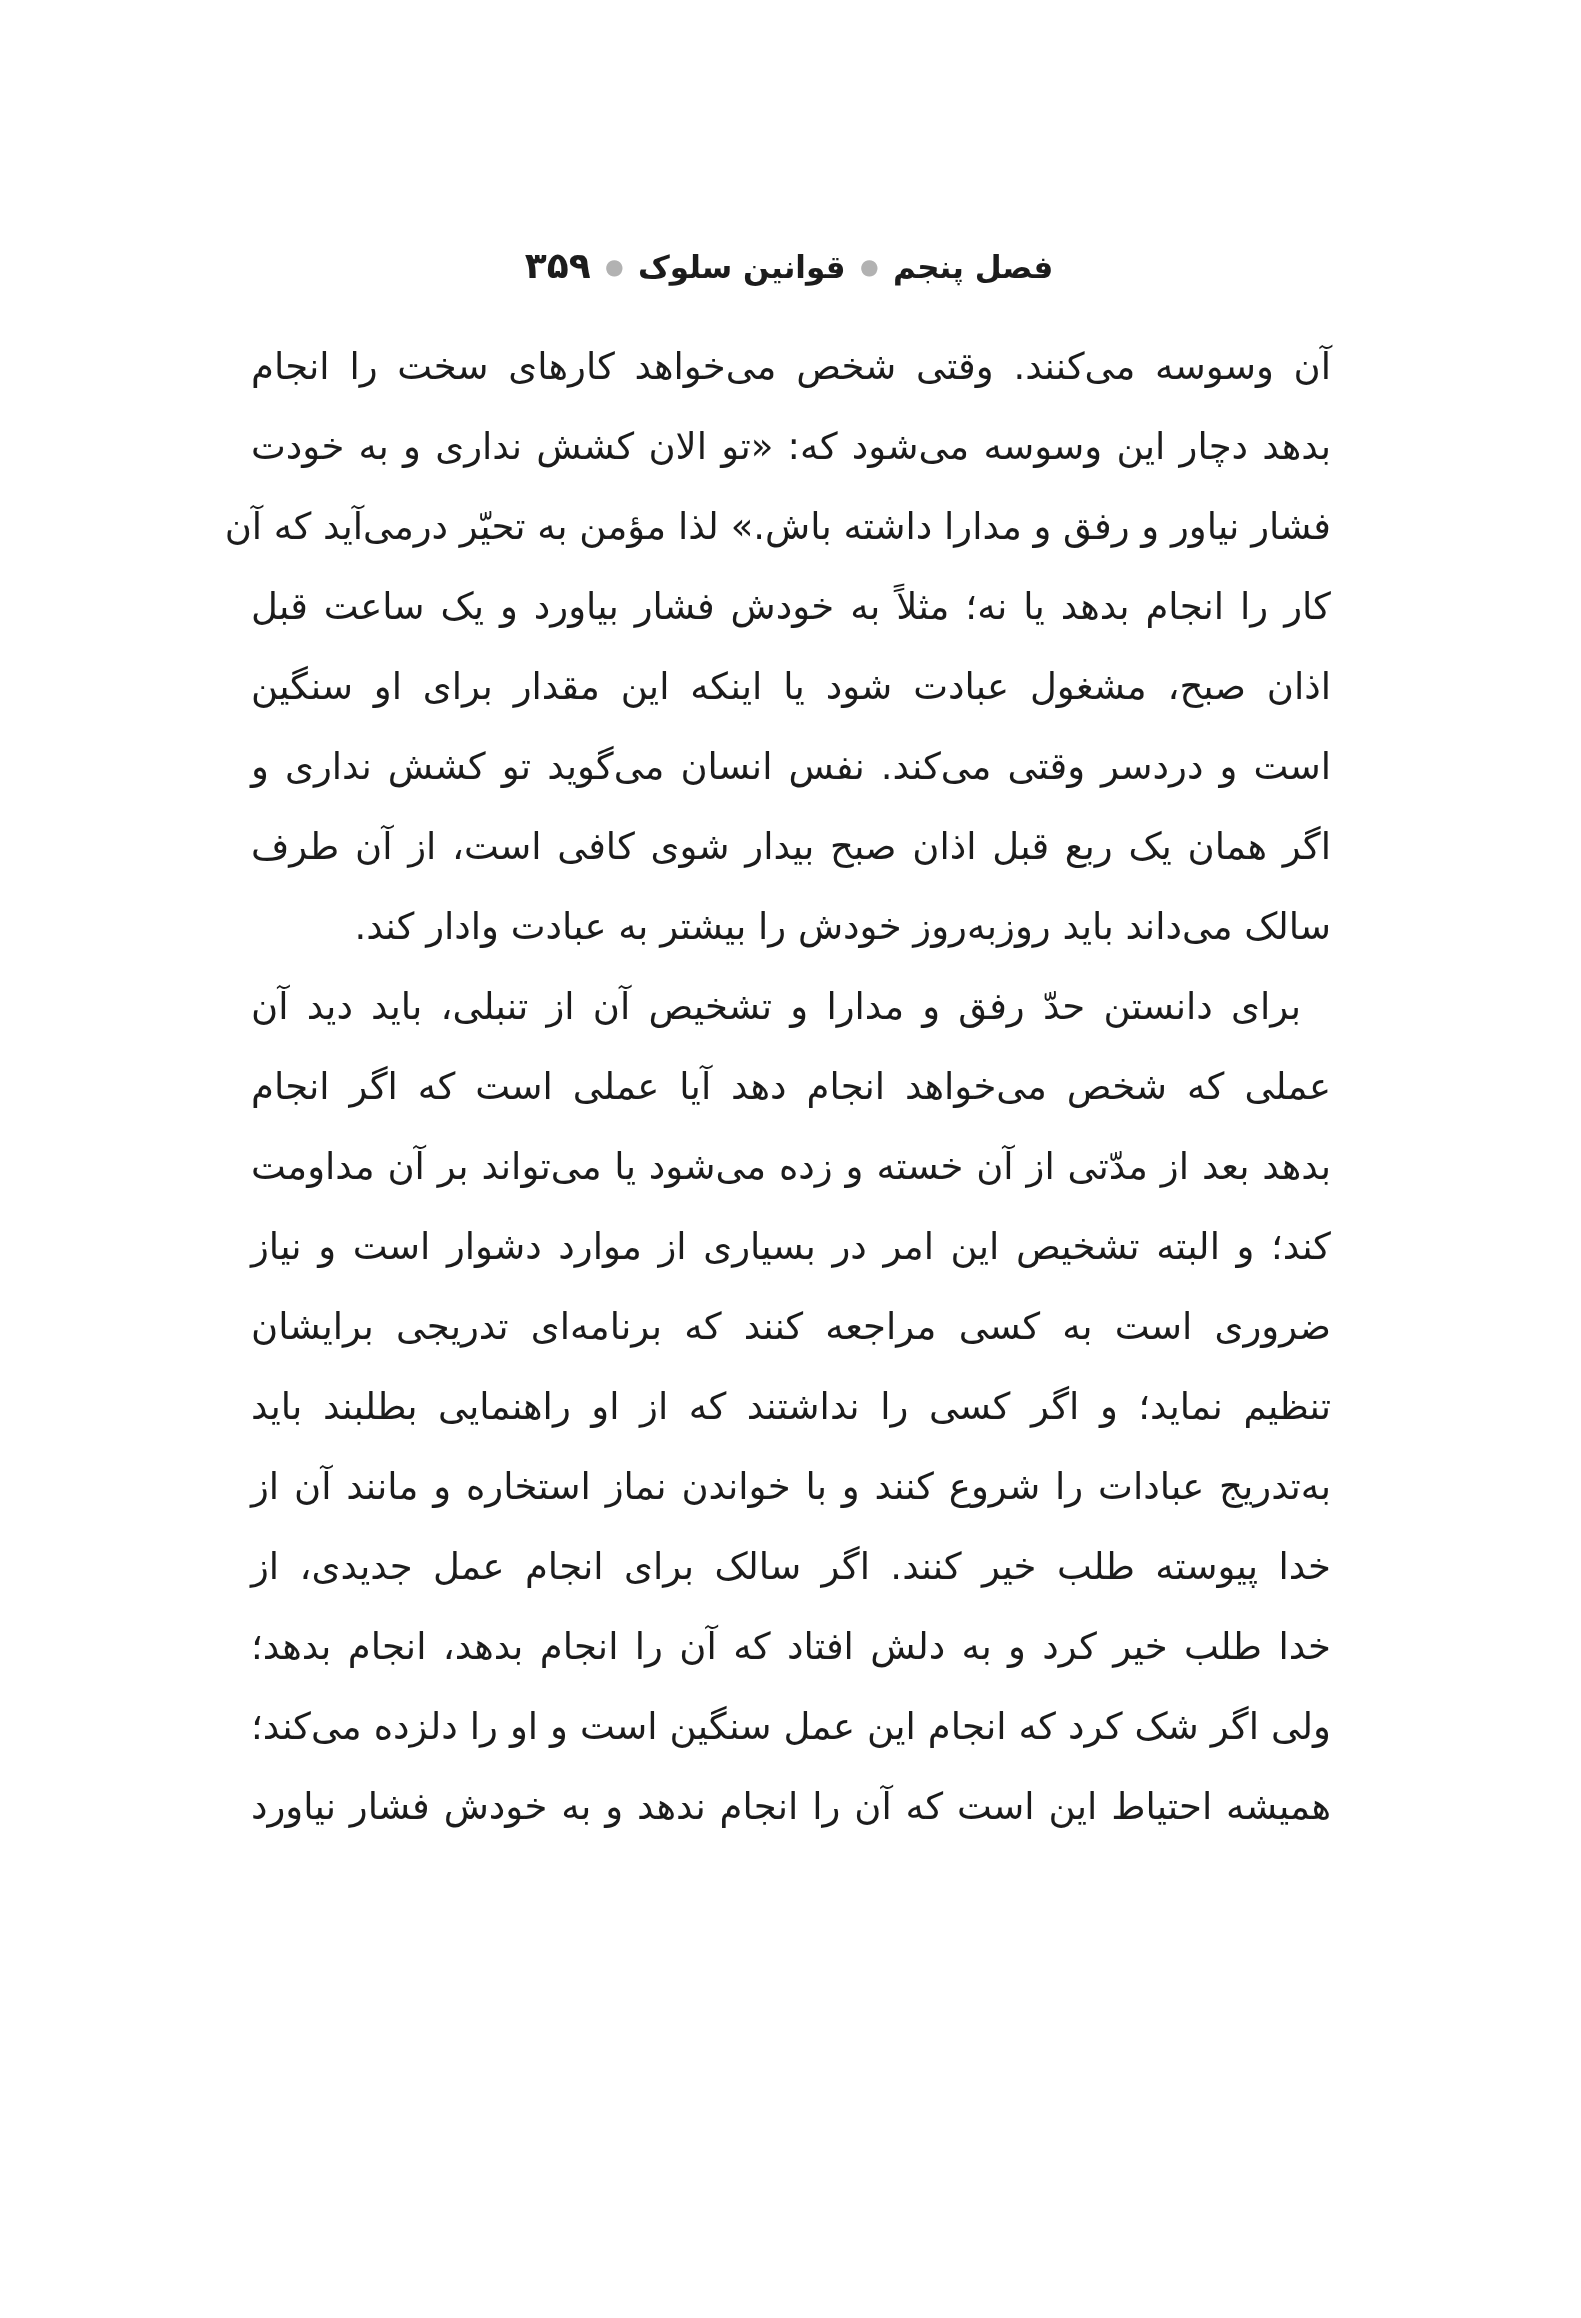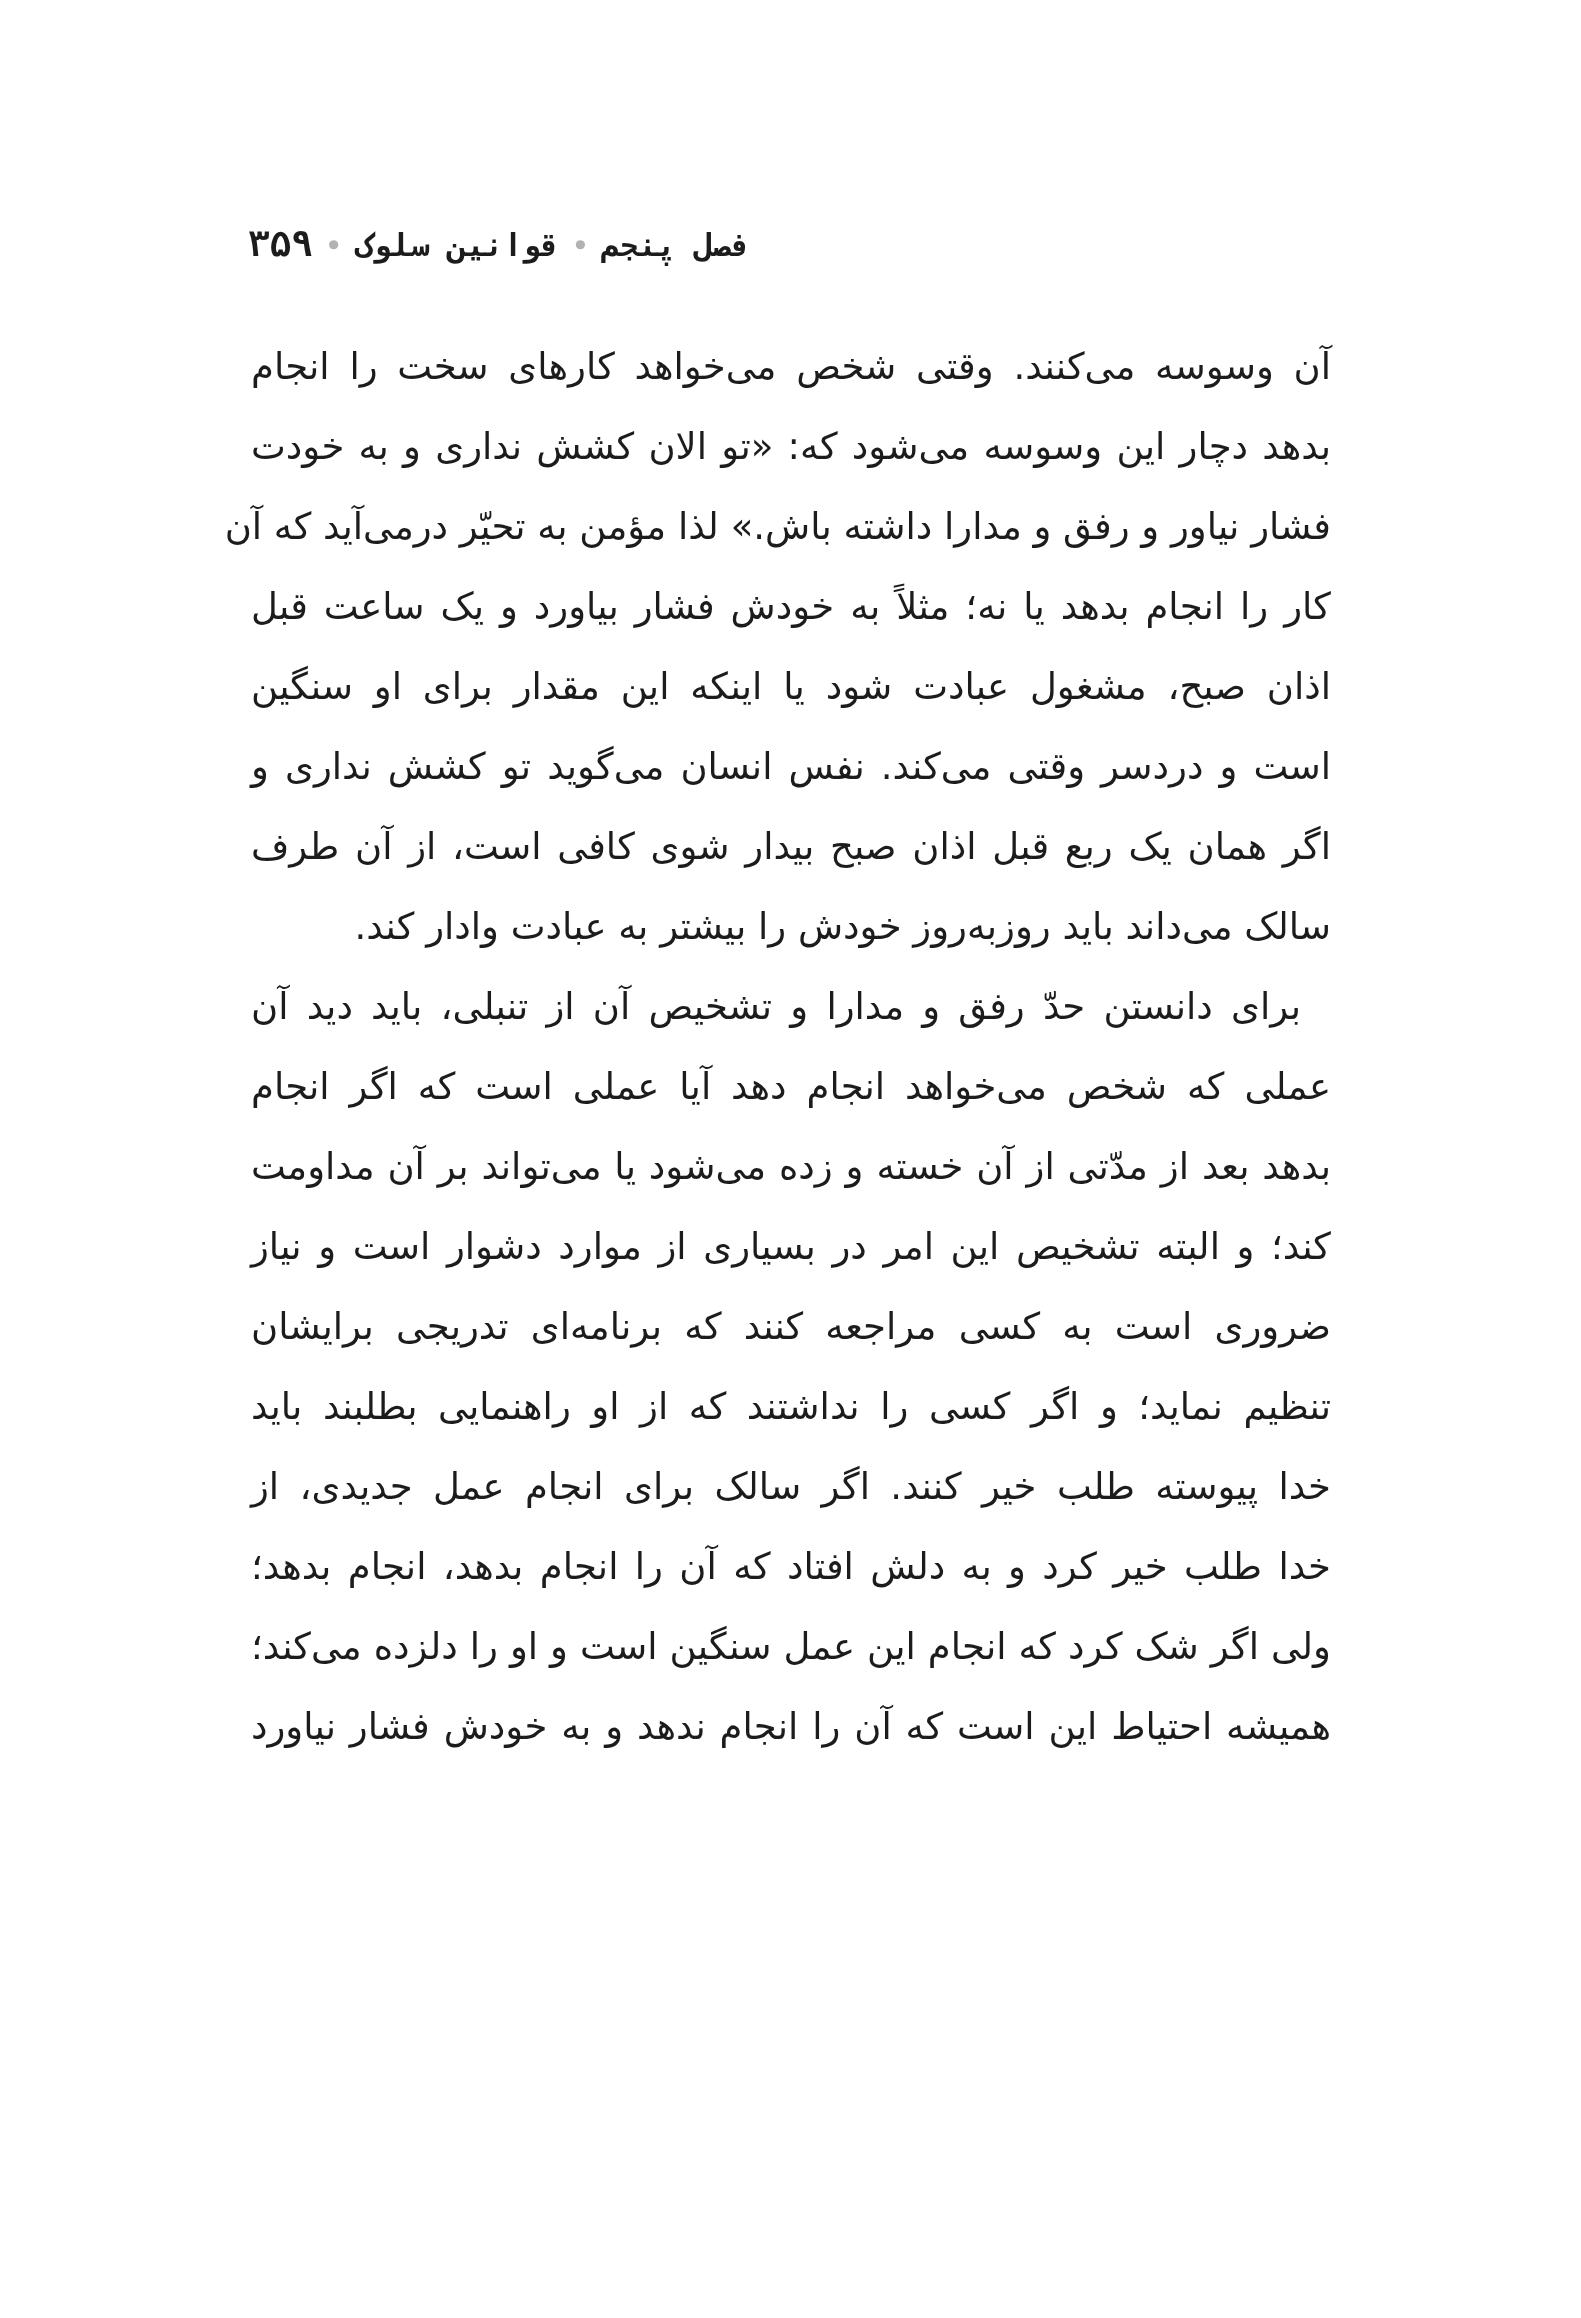--- a/index.html
+++ b/index.html
@@ -13,29 +13,28 @@
     height: 2319px;
     background: #ffffff;
     font-family: "DejaVu Sans", sans-serif;
     color: #1c1c1c;
     overflow: hidden;
   }
   
   .running-head {
     position: absolute;
     left: 248px;
-    top: 218px;
+    top: 238px;
     width: 1082px;
     direction: rtl;
-    text-align: left;           
+    text-align: center;           
     font-size: 31px;
     font-weight: bold;
     line-height: 55px;
     white-space: nowrap;
-    font-family: Liberation Mono, monospace;
   }
   .running-head .bullet {
     display: inline-block;
     color: #b2b2b2;
     font-size: 21.4px;
     margin: 0 14.3px;
     vertical-align: 4.5px;
   }
   .running-head .pagenum {
     font-size: 36px;
@@ -82,20 +81,21 @@
     <div class="line">اذان صبح، مشغول عبادت شود یا اینکه این مقدار برای او سنگین</div>
     <div class="line">است و دردسر وقتی می‌کند. نفس انسان می‌گوید تو کشش نداری و</div>
     <div class="line">اگر همان یک ربع قبل اذان صبح بیدار شوی کافی است، از آن طرف</div>
     <div class="line p-last">سالک می‌داند باید روزبه‌روز خودش را بیشتر به عبادت وادار کند.</div>
     <div class="line p-first">برای دانستن حدّ رفق و مدارا و تشخیص آن از تنبلی، باید دید آن</div>
     <div class="line">عملی که شخص می‌خواهد انجام دهد آیا عملی است که اگر انجام</div>
     <div class="line">بدهد بعد از مدّتی از آن خسته و زده می‌شود یا می‌تواند بر آن مداومت</div>
     <div class="line">کند؛ و البته تشخیص این امر در بسیاری از موارد دشوار است و نیاز</div>
     <div class="line">ضروری است به کسی مراجعه کنند که برنامه‌ای تدریجی برایشان</div>
     <div class="line">تنظیم نماید؛ و اگر کسی را نداشتند که از او راهنمایی بطلبند باید</div>
+    <div class="line">به‌تدریج عبادات را شروع کنند و با خواندن نماز استخاره و مانند آن از</div>
     <div class="line">خدا پیوسته طلب خیر کنند. اگر سالک برای انجام عمل جدیدی، از</div>
     <div class="line">خدا طلب خیر کرد و به دلش افتاد که آن را انجام بدهد، انجام بدهد؛</div>
     <div class="line">ولی اگر شک کرد که انجام این عمل سنگین است و او را دلزده می‌کند؛</div>
     <div class="line">همیشه احتیاط این است که آن را انجام ندهد و به خودش فشار نیاورد</div>
   </div>
 
 </div>
 
 
 </body></html>

